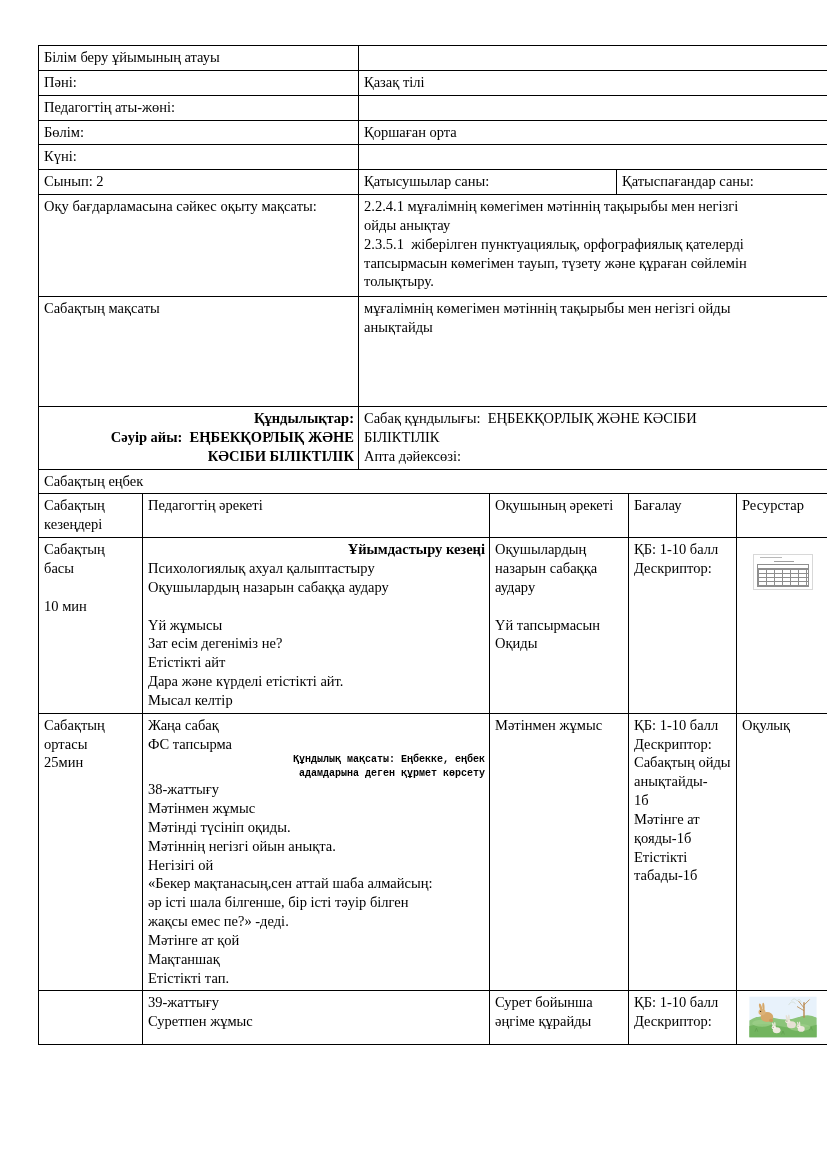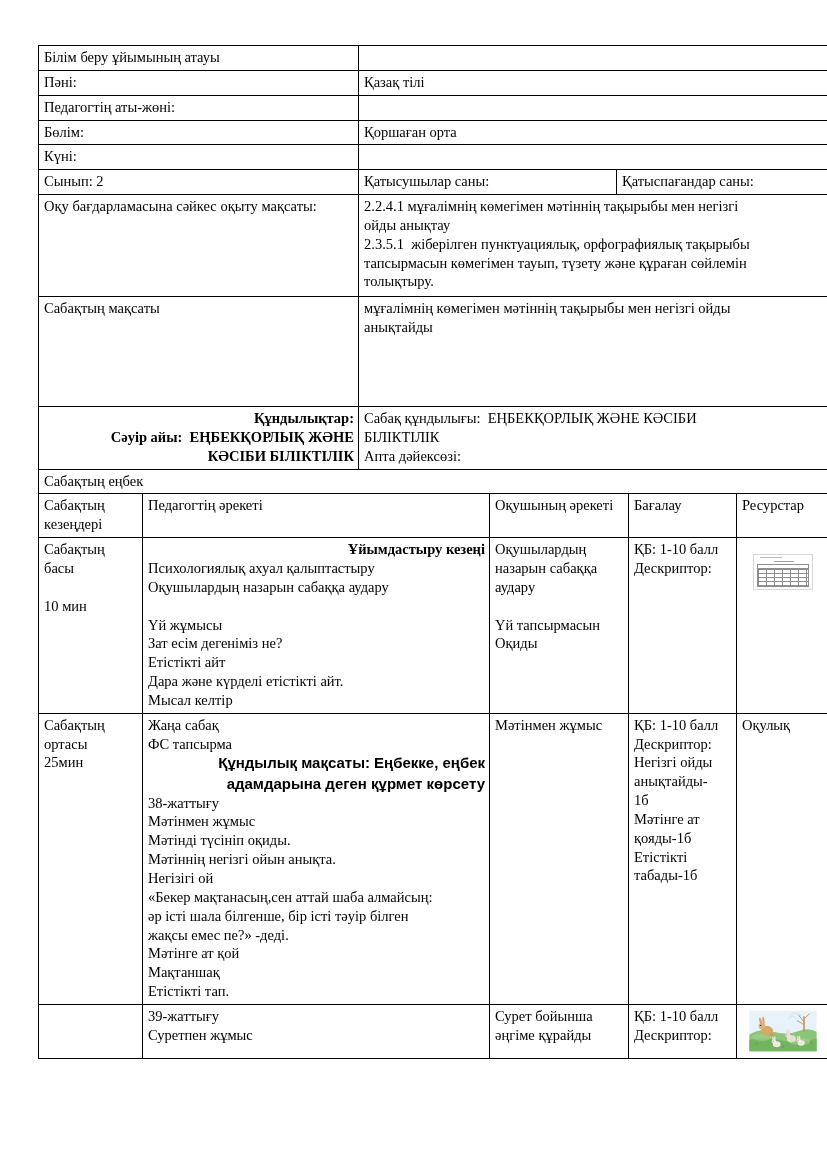--- a/index.html
+++ b/index.html
@@ -29,22 +29,22 @@
   table.doc td {
     border: 1px solid #000000;
     vertical-align: top;
     padding: 2px 4px 3px 5px;
     font-size: 14.5px;
     line-height: 1.30;
     font-family: "Liberation Serif", "DejaVu Serif", serif;
   }
   
   td.sans, .sans {
-    font-family: Liberation Sans, sans-serif;
-    font-size: 15px;
+    font-family: Liberation Mono, monospace;
+    font-size: 10px;
     line-height: 1.34;
   }
   td.bold, .bold {
     font-weight: bold;
     text-align: right;
   }
   .line { display: block; white-space: pre-wrap; }
   .blank { display: block; height: 1.30em; }
   .vmid { vertical-align: middle; }
 
@@ -140,21 +140,21 @@
         <td>Қатысушылар саны:</td>
         <td>Қатыспағандар саны:</td>
       </tr>
 
 
       <tr>
         <td class="sans" style="height:96px">Оқу бағдарламасына сәйкес оқыту мақсаты:</td>
         <td class="sans" colspan="2">
           <span class="line">2.2.4.1 мұғалімнің көмегімен мәтіннің тақырыбы мен негізгі</span>
           <span class="line">ойды анықтау</span>
-          <span class="line">2.3.5.1  жіберілген пунктуациялық, орфографиялық тақырыбы</span>
+          <span class="line">2.3.5.1  жіберілген пунктуациялық, орфографиялық қателерді</span>
           <span class="line">тапсырмасын көмегімен тауып, түзету және құраған сөйлемін</span>
           <span class="line">толықтыру.</span>
         </td>
       </tr>
 
       <tr>
         <td class="sans" style="height:104px">Сабақтың  мақсаты</td>
         <td class="sans" colspan="2">
           <span class="line">мұғалімнің көмегімен мәтіннің тақырыбы мен негізгі ойды</span>
           <span class="line">анықтайды</span>
@@ -260,21 +260,21 @@
           <span class="line">Мәтінге ат қой</span>
           <span class="line">Мақтаншақ</span>
           <span class="line">Етістікті тап.</span>
         </td>
         <td class="vmid">
           <span class="line">Мәтінмен жұмыс</span>
         </td>
         <td>
           <span class="line">ҚБ: 1-10 балл</span>
           <span class="line">Дескриптор:</span>
-          <span class="line">Негізгі ойды</span>
+          <span class="line">Сабақтың ойды</span>
           <span class="line">анықтайды-</span>
           <span class="line">1б</span>
           <span class="line">Мәтінге ат</span>
           <span class="line">қояды-1б</span>
           <span class="line">Етістікті</span>
           <span class="line">табады-1б</span>
         </td>
         <td>Оқулық</td>
       </tr>
 

